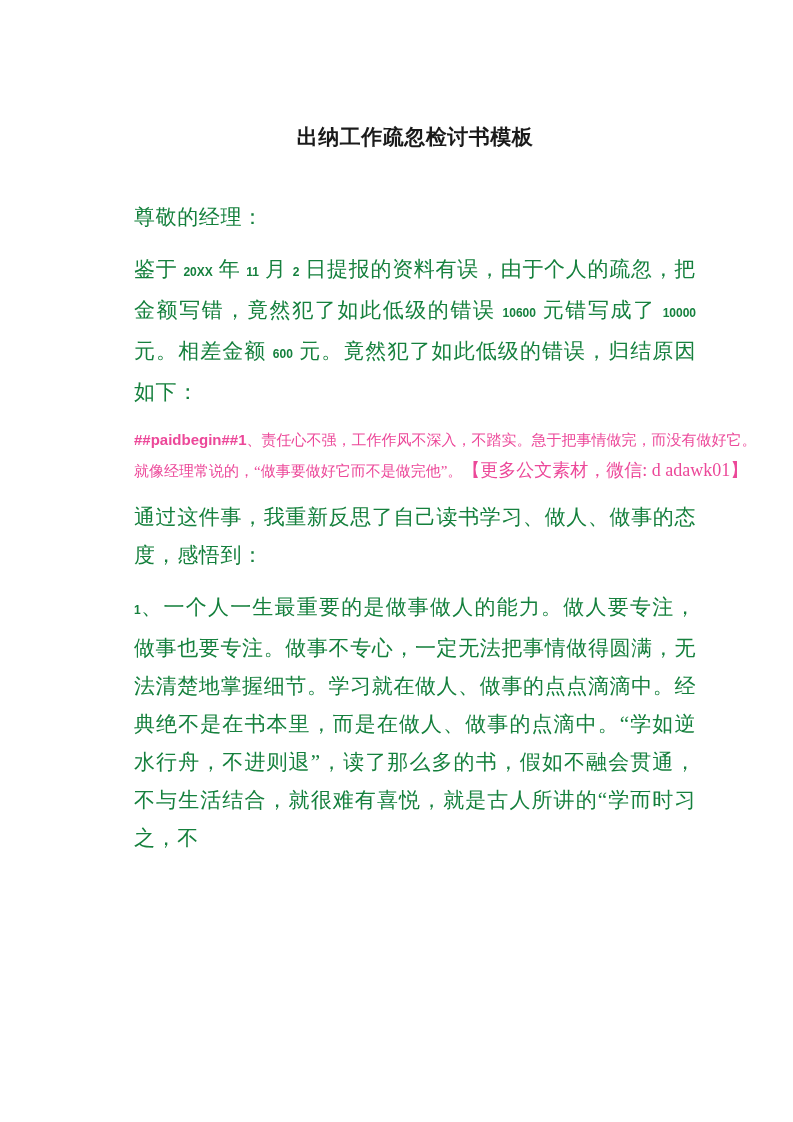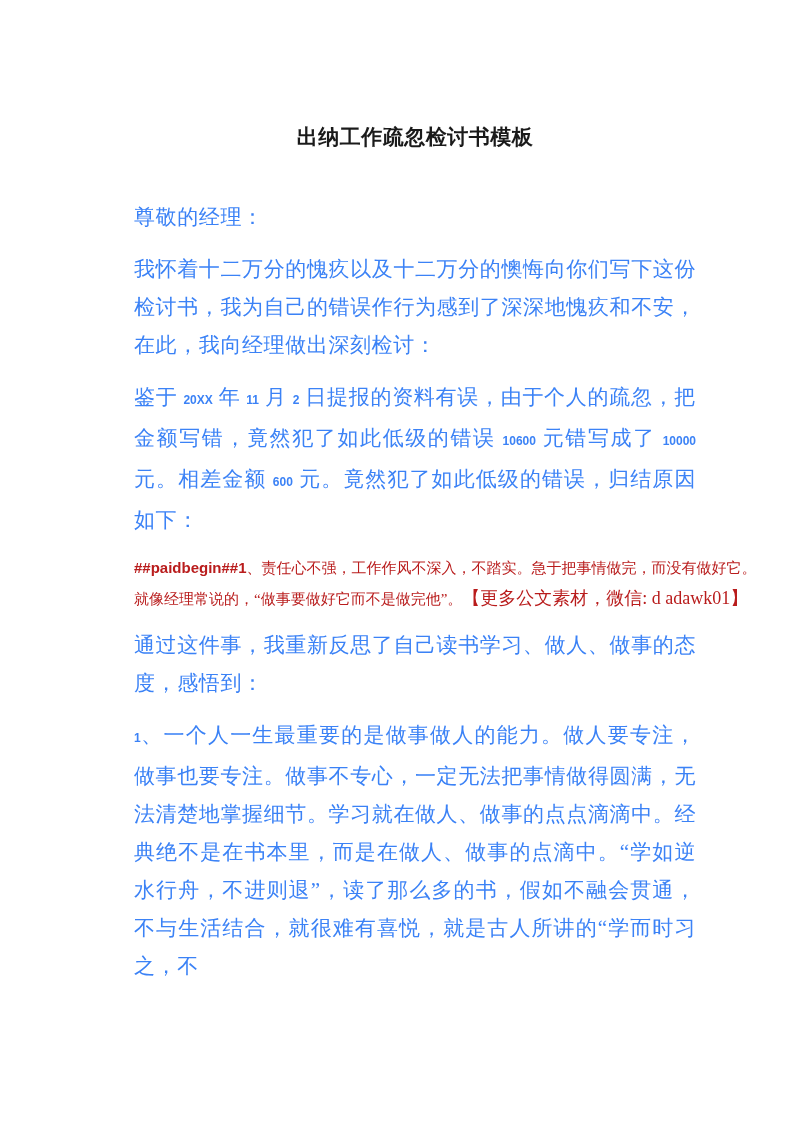--- a/index.html
+++ b/index.html
@@ -45,41 +45,41 @@
     color: #1a1a1a;
     margin: 0 0 44px 0;
     white-space: nowrap;
   }
 
   
   .para {
     font-family: "Liberation Serif", "DejaVu Serif", serif;
     font-size: 21px;
     line-height: 38px;
-    color: #3b82f6;
+    color: #15803d;
     text-align: justify;
     text-justify: inter-ideograph;
     letter-spacing: 0.6px;
     margin: 0 0 14px 0;
   }
   .para:last-child { margin-bottom: 0; }
 
   
   .num {
     font-family: "Liberation Sans", "DejaVu Sans", sans-serif;
     font-weight: bold;
     font-size: 12px;
     letter-spacing: 0;
   }
 
   
   .insert-block {
     margin: 6px 0 12px 0;
     font-family: "Liberation Serif", "DejaVu Serif", serif;
-    color: #b91c1c;
+    color: #ec4899;
   }
   .insert-line {
     font-size: 15px;
     line-height: 30px;
     letter-spacing: 0;
     text-align: justify;
     text-justify: inter-ideograph;
     white-space: nowrap;
   }
   .insert-line .tag {
@@ -95,21 +95,20 @@
 </head>
 <body>
 
 <div class="page">
   <div class="content">
 
     <h1 class="doc-title">出纳工作疏忽检讨书模板</h1>
 
     <p class="para">尊敬的经理：</p>
 
-    <p class="para">我怀着十二万分的愧疚以及十二万分的懊悔向你们写下这份检讨书，我为自己的错误作行为感到了深深地愧疚和不安，在此，我向经理做出深刻检讨：</p>
 
     <p class="para">
       <span>鉴于 </span><span class="num">20XX</span><span> 年 </span><span class="num">11</span><span> 月 </span><span class="num">2</span><span> 日提报的资料有误，由于个人的疏忽，把金额写错，竟然犯了如此低级的错误 </span><span class="num">10600</span><span> 元错写成了 </span><span class="num">10000</span><span> 元。相差金额 </span><span class="num">600</span><span> 元。竟然犯了如此低级的错误，归结原因如下：</span>
     </p>
 
     <div class="insert-block">
       <div class="insert-line">
         <span class="tag">##paidbegin##1</span><span>、责任心不强，工作作风不深入，不踏实。急于把事情做完，而没有做好它。</span>
       </div>
       <div class="insert-line">

